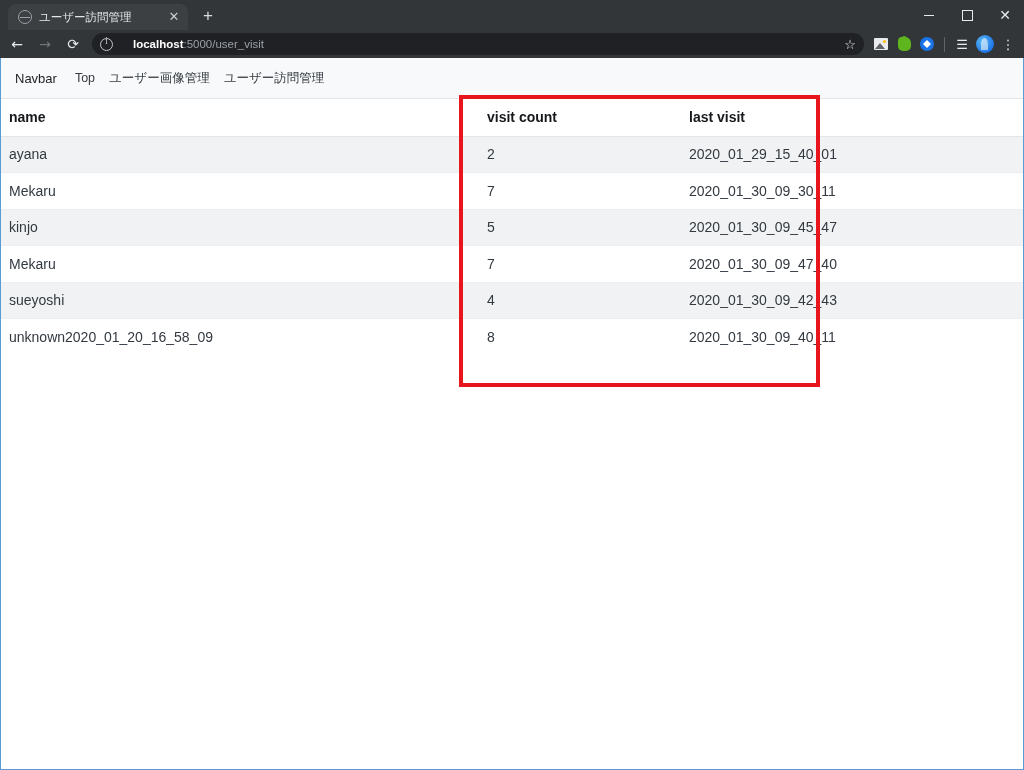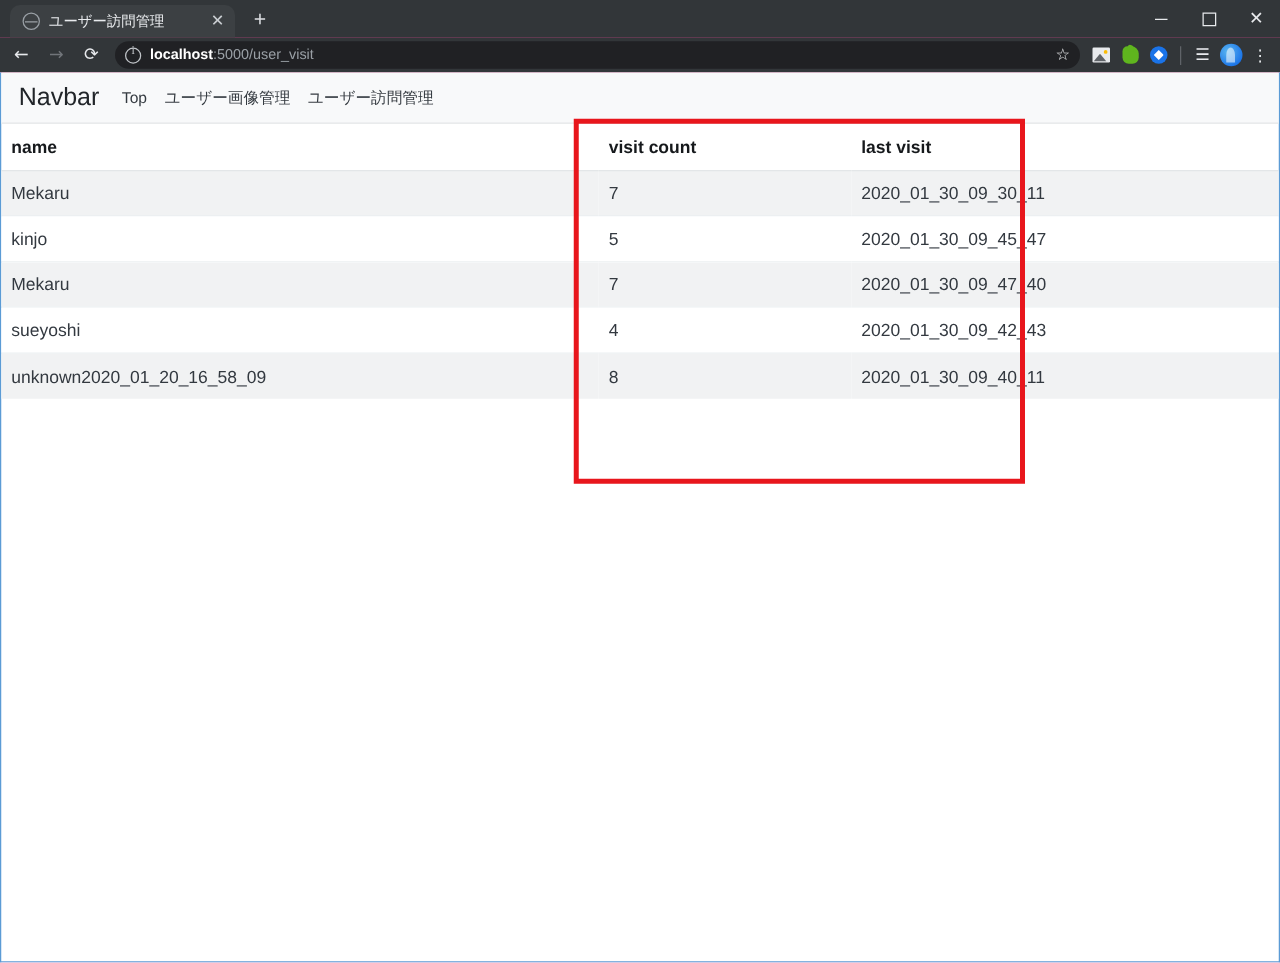--- a/index.html
+++ b/index.html
@@ -115,21 +115,21 @@
   .navbtn.disabled { color: #71757a; }
   .omnibox {
     flex: 1 1 auto;
     height: 22px;
     background: #202124;
     border-radius: 11px;
     display: flex;
     align-items: center;
     padding: 0 8px;
     margin-left: 4px;
-    gap: 7px;
+    gap: 20px;
     min-width: 0;
     cursor: text;
   }
   .info-icon {
     width: 13px; height: 13px;
     border: 1.3px solid #c0c4c8;
     border-radius: 50%;
     position: relative;
     flex: 0 0 13px;
   }
@@ -215,21 +215,21 @@
   .navbar {
     height: 41px;
     background: #f8f9fa;
     border-bottom: 1px solid #e3e6e8;
     display: flex;
     align-items: center;
     padding-left: 14px;
     gap: 0;
   }
   .navbar-brand {
-    font-size: 20px;
+    font-size: 13px;
     color: #212529;
     margin-right: 18px;
     cursor: pointer;
     white-space: nowrap;
   }
   .nav-link {
     font-size: 12.5px;
     color: #343a40;
     margin-right: 14px;
     cursor: pointer;
@@ -347,20 +347,25 @@
       </colgroup>
       <thead>
         <tr>
           <th>name</th>
           <th>visit count</th>
           <th class="c-last">last visit</th>
         </tr>
       </thead>
       <tbody>
         <tr>
+          <td>ayana</td>
+          <td>2</td>
+          <td class="c-last">2020_01_29_15_40_01</td>
+        </tr>
+        <tr>
           <td>Mekaru</td>
           <td>7</td>
           <td class="c-last">2020_01_30_09_30_11</td>
         </tr>
         <tr>
           <td>kinjo</td>
           <td>5</td>
           <td class="c-last">2020_01_30_09_45_47</td>
         </tr>
         <tr>

